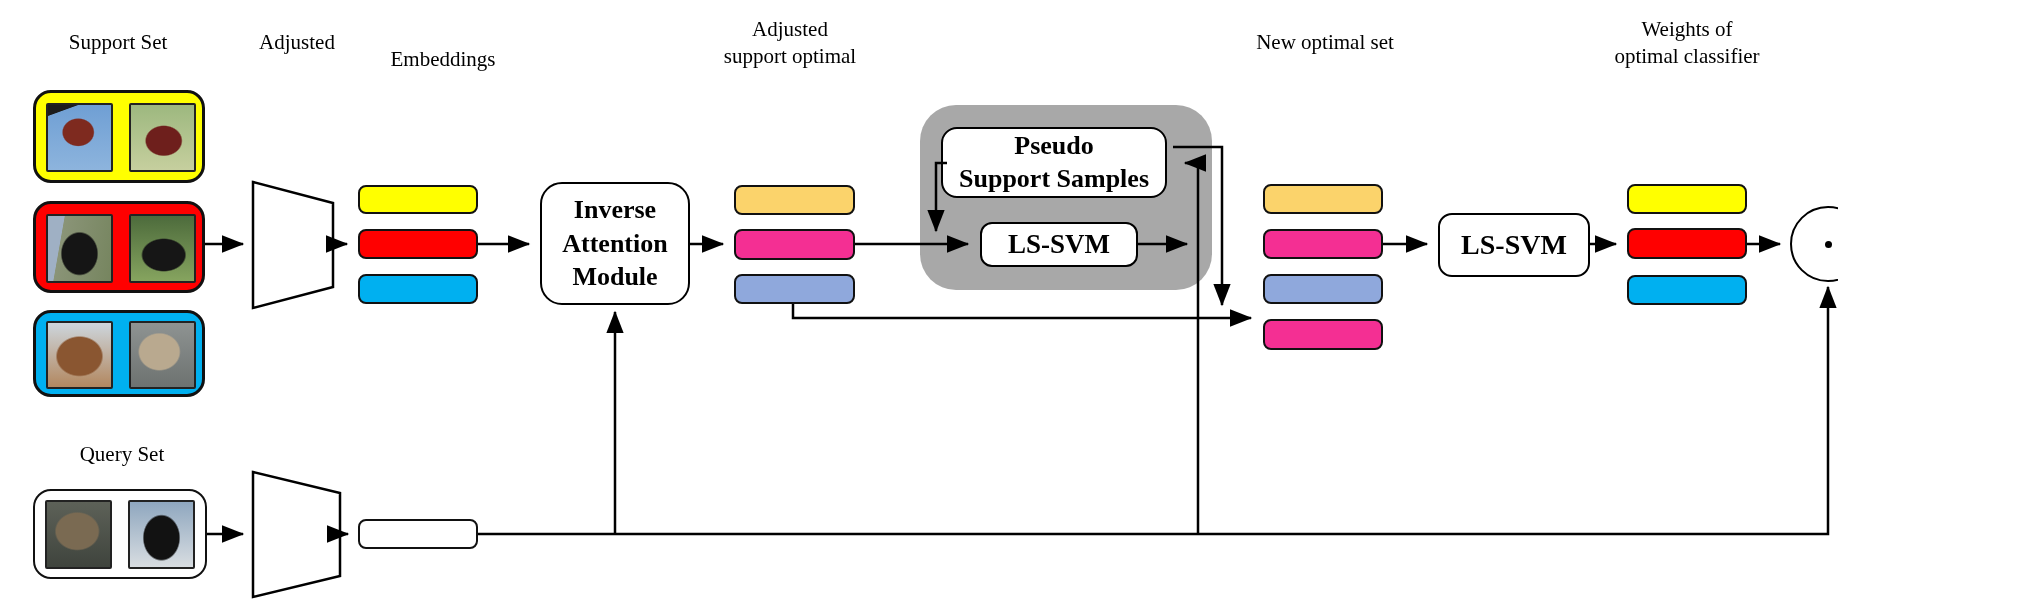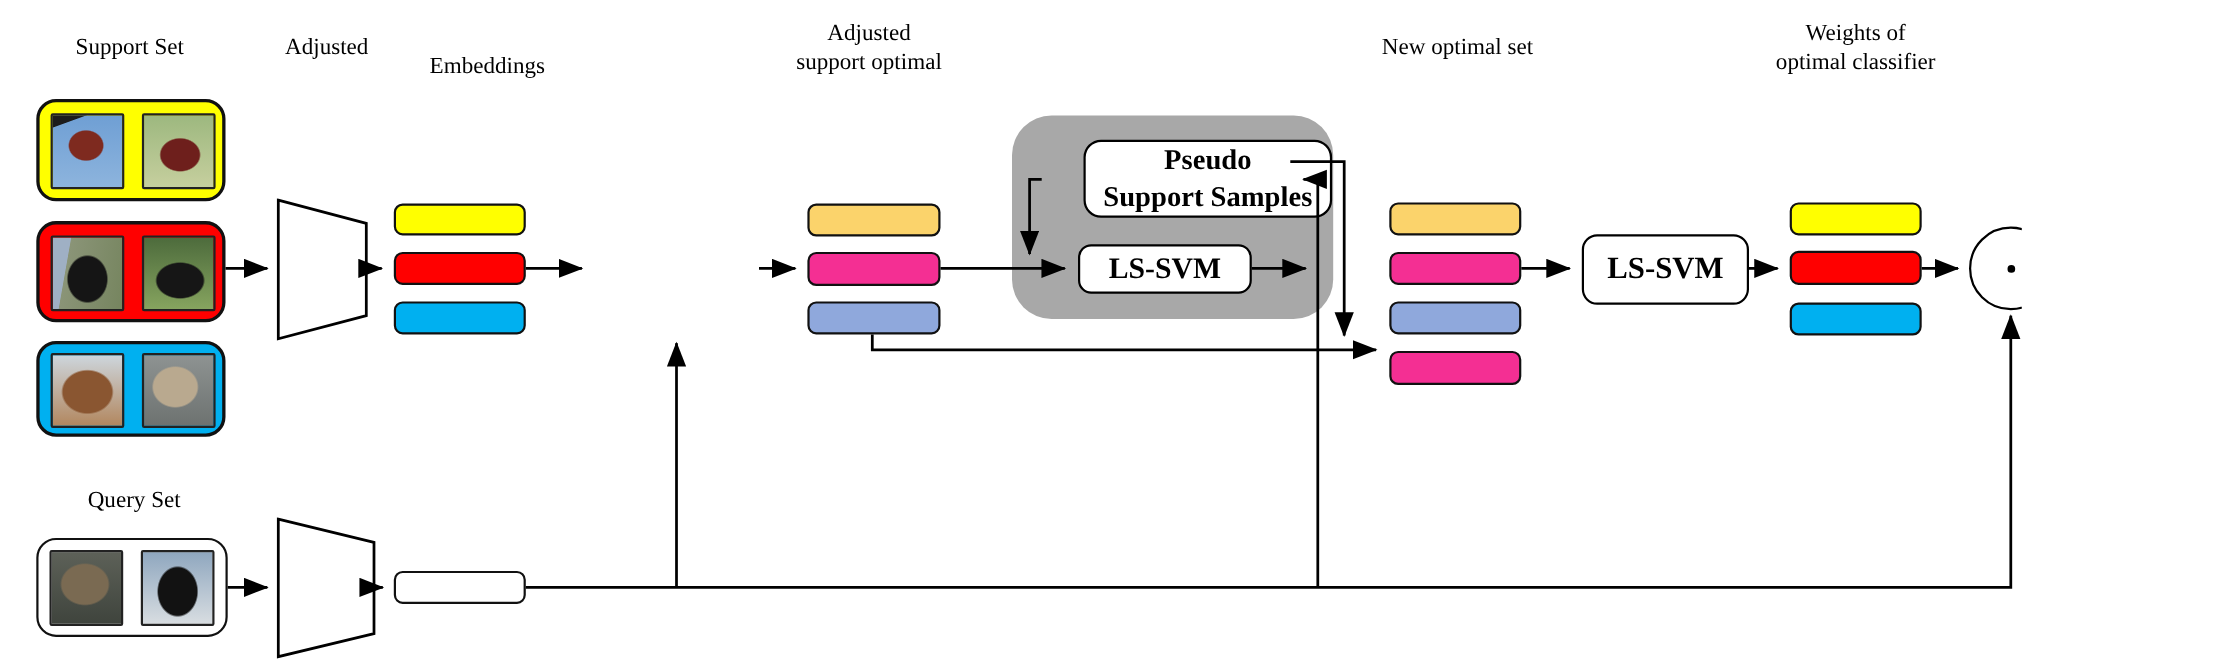--- a/index.html
+++ b/index.html
@@ -77,27 +77,30 @@
     <span>f</span>
       <span class="sub">θ</span>
   </div>
 
   <div class="chip" style="left: 358px; top: 185px; width: 120px; height: 29px; background-color: rgb(255, 255, 0);"></div>
   <div class="chip" style="left: 358px; top: 229px; width: 120px; height: 30px; background-color: rgb(255, 0, 0);"></div>
   <div class="chip" style="left: 358px; top: 274px; width: 120px; height: 30px; background-color: rgb(0, 176, 240);"></div>
 
   <div class="chip" style="left:358px;top:519px;width:120px;height:30px;background:#fff;"></div>
 
+  <div class="box modtxt" style="left:540px;top:182px;width:150px;height:123px;border-radius:22px;font-size:26px;line-height:1.3;">Inverse
+Attention
+Module</div>
 
   <div class="chip" style="left: 734px; top: 185px; width: 121px; height: 30px; background-color: rgb(251, 211, 107);"></div>
   <div class="chip" style="left: 734px; top: 229px; width: 121px; height: 31px; background-color: rgb(244, 47, 147);"></div>
   <div class="chip" style="left: 734px; top: 274px; width: 121px; height: 30px; background-color: rgb(143, 168, 220);"></div>
 
   <div style="position: absolute; left: 920px; top: 105px; width: 292px; height: 185px; border-radius: 36px; background-color: rgb(168, 168, 168);"></div>
-  <div class="box modtxt rnd" style="left:985px;top:127px;width:226px;height:71px;font-size:26px;line-height:1.25;">Pseudo
+  <div class="box modtxt rnd" style="left:941px;top:127px;width:226px;height:71px;font-size:26px;line-height:1.25;">Pseudo
 Support Samples</div>
   <div class="box modtxt" style="left:980px;top:222px;width:158px;height:45px;border-radius:12px;font-size:27px;">LS-SVM</div>
 
   <div class="chip" style="left: 1263px; top: 184px; width: 120px; height: 30px; background-color: rgb(251, 211, 107);"></div>
   <div class="chip" style="left: 1263px; top: 229px; width: 120px; height: 30px; background-color: rgb(244, 47, 147);"></div>
   <div class="chip" style="left: 1263px; top: 274px; width: 120px; height: 30px; background-color: rgb(143, 168, 220);"></div>
   <div class="chip" style="left: 1263px; top: 319px; width: 120px; height: 31px; background-color: rgb(244, 47, 147);"></div>
 
   <div class="box modtxt" style="left:1438px;top:213px;width:152px;height:64px;border-radius:14px;font-size:28px;">LS-SVM</div>
 

